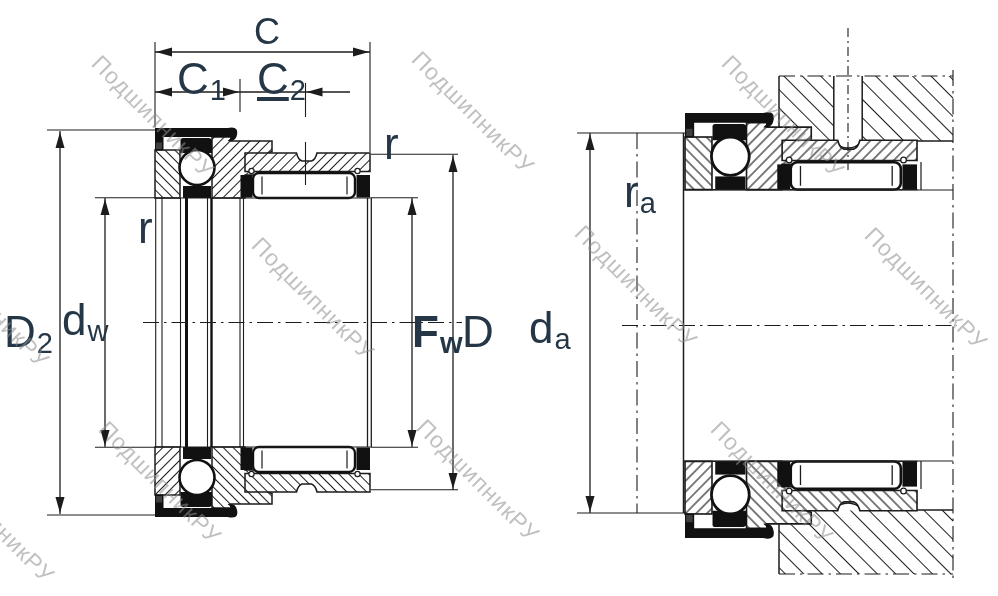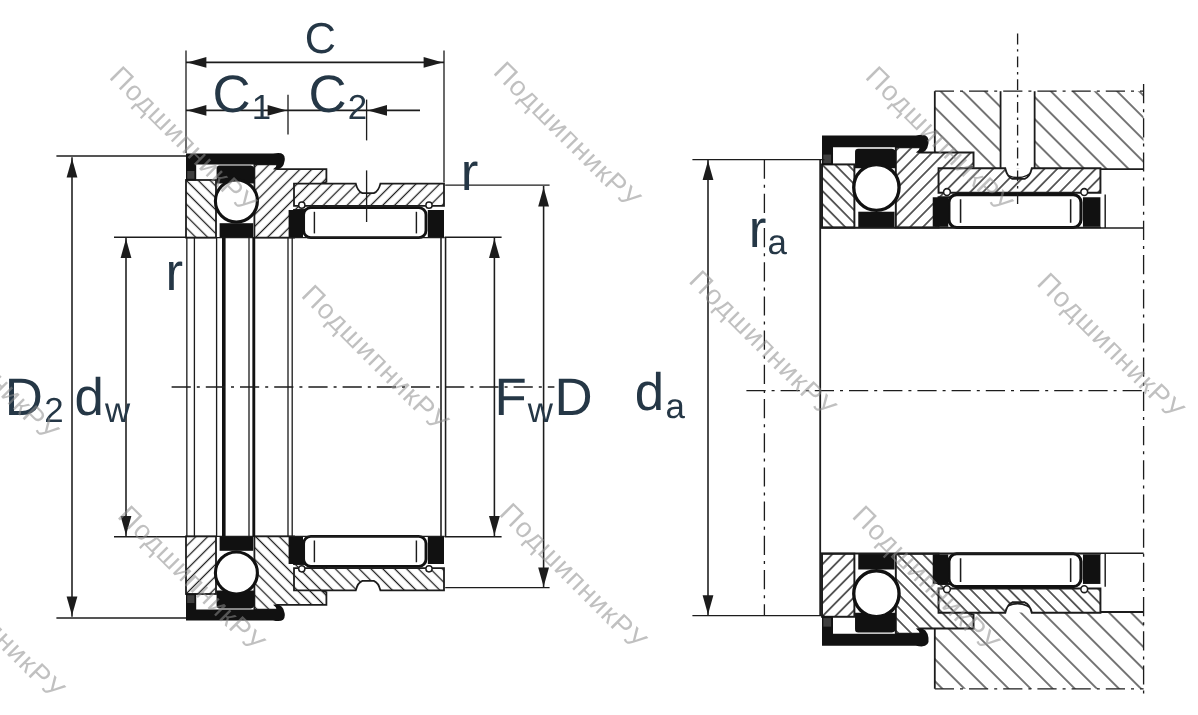--- a/index.html
+++ b/index.html
@@ -208,26 +208,26 @@
       <polygon class="arr" points="590,134 585.5,150 594.5,150"></polygon>
       <polygon class="arr" points="590,512 585.5,496 594.5,496"></polygon>
       <line class="s11" x1="577" y1="133" x2="687" y2="133"></line>
       <line class="s11" x1="577" y1="513" x2="687" y2="513"></line>
     </g>
   </g>
 </svg>
 
 <div class="lbl lbl-big" style="left:254px;top:14px;"><span>C</span></div>
 <div class="lbl" style="left:177px;top:57px;"><span>C</span><span class="sub">1</span></div>
-<div class="lbl" style="left:257px;top:57px;"><span>C</span><span class="sub">2</span></div>
+<div class="lbl" style="left:257px;top:57px;text-decoration:underline;"><span>C</span><span class="sub">2</span></div>
 <div class="lbl" style="left:384px;top:122px;"><span>r</span></div>
 <div class="lbl" style="left:138px;top:206px;"><span>r</span></div>
 <div class="lbl" style="left:4px;top:310px;"><span>D</span><span class="sub">2</span></div>
-<div class="lbl" style="left:62px;top:310px;"><span>d</span><span class="sub">w</span></div>
-<div class="lbl" style="left:412px;top:310px;"><span>F</span><span class="sub">w</span></div>
+<div class="lbl" style="left:62px;top:298px;"><span>d</span><span class="sub">w</span></div>
+<div class="lbl" style="left:412px;top:310px;font-weight:bold;"><span>F</span><span class="sub">w</span></div>
 <div class="lbl" style="left:462px;top:310px;"><span>D</span></div>
 <div class="lbl" style="left:529px;top:306px;"><span>d</span><span class="sub">a</span></div>
 <div class="lbl" style="left:624px;top:170px;"><span>r</span><span class="sub">a</span></div>
 
 <div class="wm" style="left:105px;top:50px;">ПодшипникРУ</div>
 <div class="wm" style="left:425px;top:46px;">ПодшипникРУ</div>
 <div class="wm" style="left:735px;top:50px;">ПодшипникРУ</div>
 <div class="wm" style="left:-60px;top:240px;">ПодшипникРУ</div>
 <div class="wm" style="left:265px;top:232px;">ПодшипникРУ</div>
 <div class="wm" style="left:588px;top:220px;">ПодшипникРУ</div>

